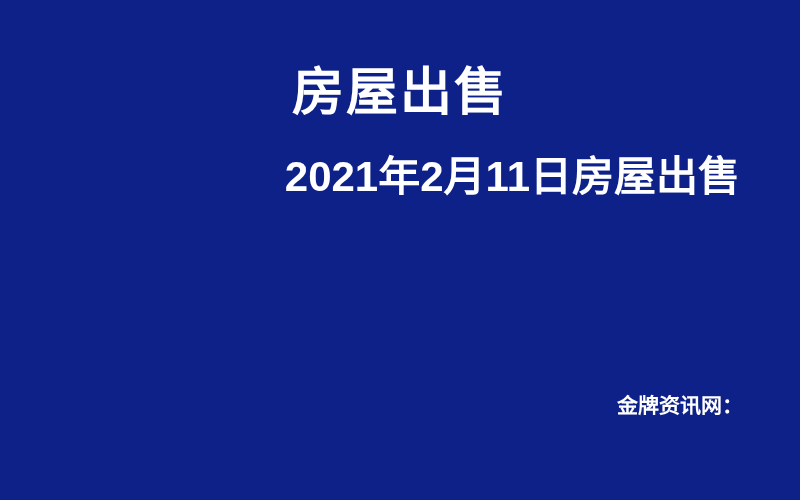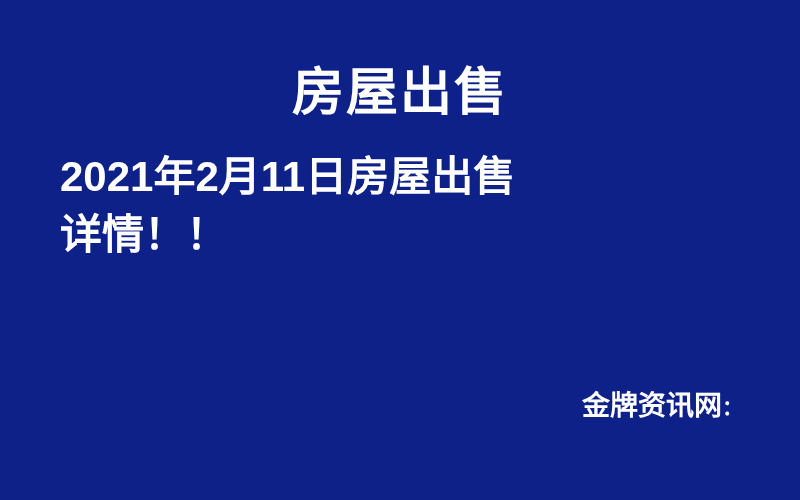--- a/index.html
+++ b/index.html
@@ -42,21 +42,21 @@
     color: #ffffff;
     white-space: nowrap;
   }
 
   
   .poster-body {
     position: absolute;
     left: 60px;
     right: 60px;
     top: 148px;
-    text-align: left;
+    text-align: right;
     font-family: "Liberation Sans", "DejaVu Sans", sans-serif;
     font-weight: 700;
     font-size: 42px;
     line-height: 58px;
     letter-spacing: 0px;
     color: #ffffff;
   }
   .poster-body .body-line {
     display: block;
     white-space: nowrap;
@@ -69,21 +69,21 @@
     top: 393px;
     display: flex;
     align-items: baseline;
     justify-content: flex-end;
     white-space: nowrap;
     color: #ffffff;
   }
   .footer-site {
     font-family: "Liberation Sans", "DejaVu Sans", sans-serif;
     font-weight: 700;
-    font-size: 28px;
+    font-size: 21px;
     line-height: 26px;
     letter-spacing: 0px;
   }
   .footer-sep {
     font-family: "Liberation Sans", "DejaVu Sans", sans-serif;
     font-weight: 700;
     font-size: 21px;
     line-height: 26px;
     margin-right: 2px;
   }
@@ -97,21 +97,20 @@
 </style>
 </head>
 <body>
 
 <div class="poster">
 
   <h1 class="poster-title">房屋出售</h1>
 
   <div class="poster-body">
     <span class="body-line">2021年2月11日房屋出售</span>
-    <span class="body-line">详情！！</span>
   </div>
 
   <div class="poster-footer">
     <span class="footer-site">金牌资讯网</span>
     <span class="footer-sep">：</span>
   </div>
 
 </div>
 
 </body></html>

